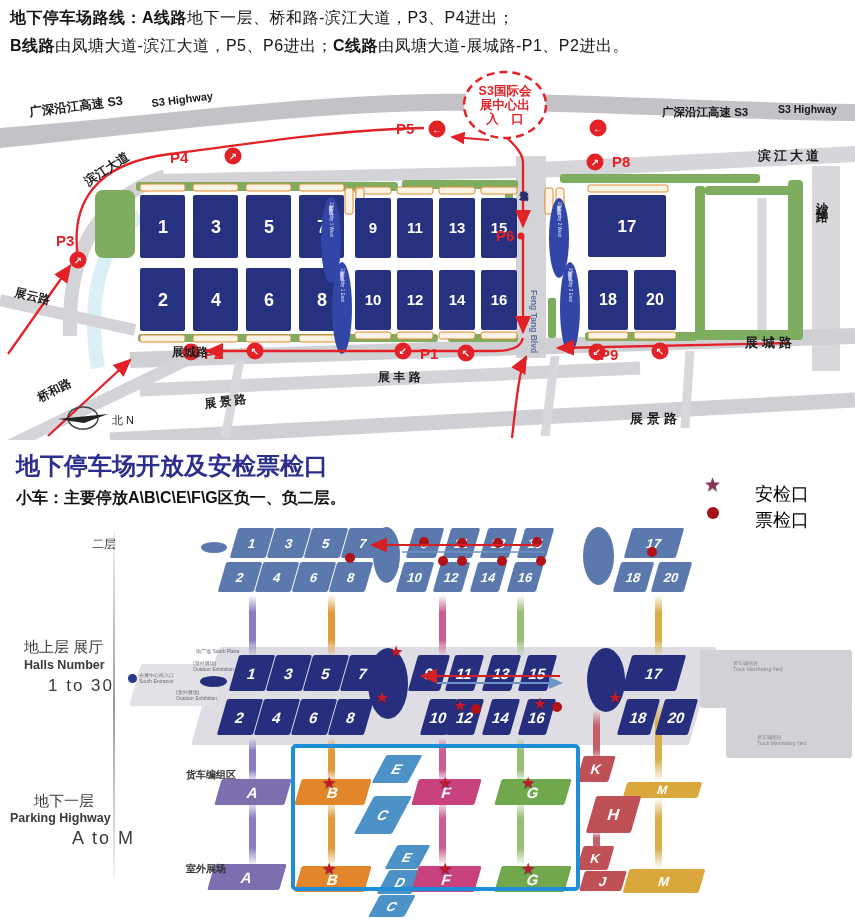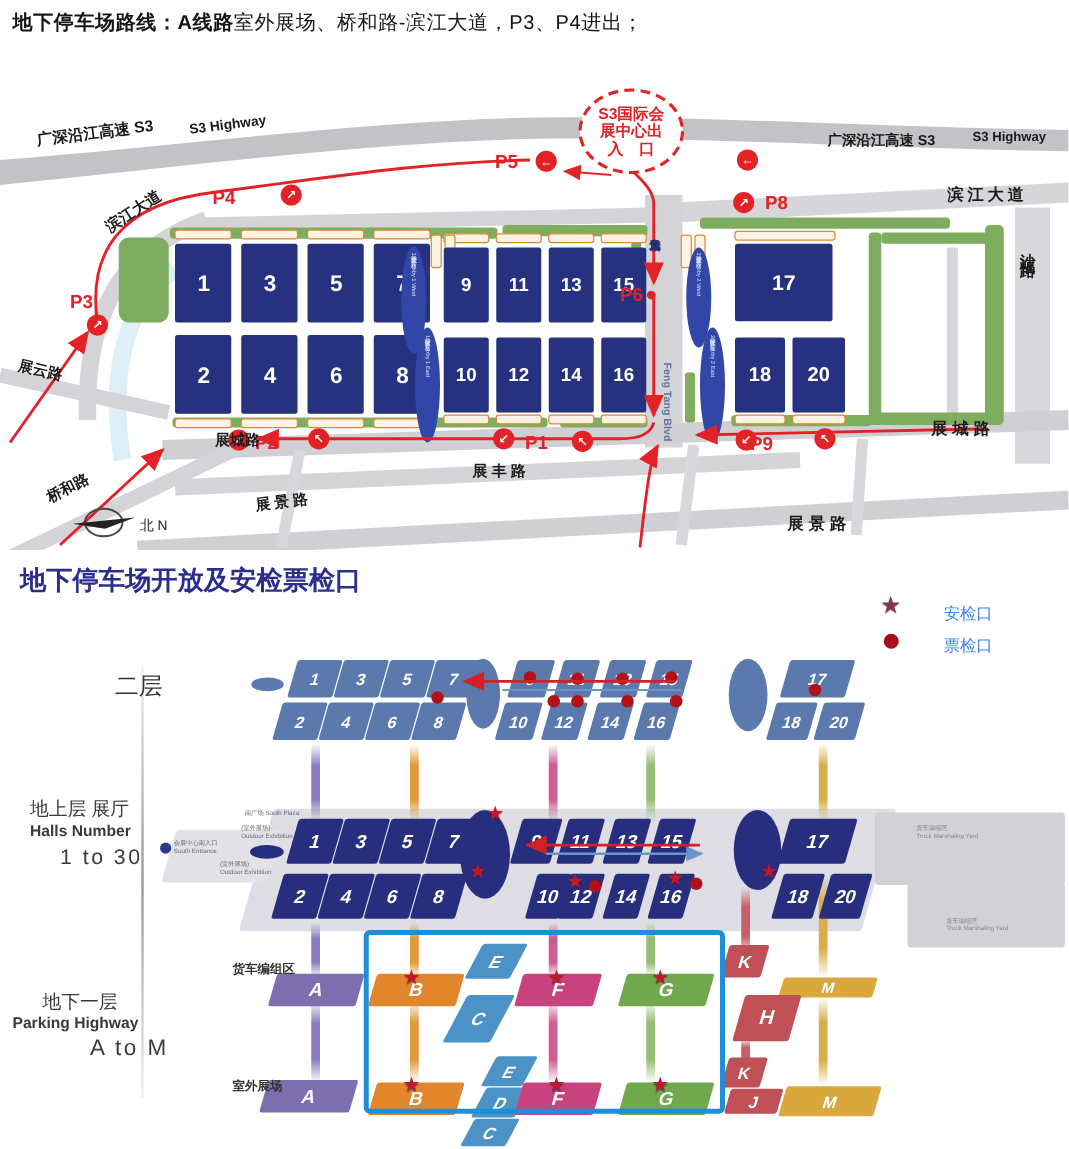--- a/index.html
+++ b/index.html
@@ -8,23 +8,23 @@
   
   .hdr{position:absolute;left:10px;font-size:16px;color:#151515;letter-spacing:.5px;white-space:nowrap;}
   .hdr b{font-weight:700;}
   
   svg.map{position:absolute;left:0;top:68px;}
   .cmark{fill:#e32227;}
   .cmarkt{fill:#fff;font-size:10px;font-weight:bold;text-anchor:middle;}
   .plab{fill:#e32227;font-size:15px;font-weight:bold;}
   .rlab{fill:#1a1a1a;font-weight:bold;}
   
-  .sec2-title{position:absolute;left:16px;top:450px;font-size:21px;font-weight:bold;color:#2b2e8c;}
+  .sec2-title{position:absolute;left:16px;top:450px;font-size:24px;font-weight:bold;color:#2b2e8c;}
   .sec2-sub{position:absolute;left:16px;top:488px;font-size:16px;color:#111;font-weight:bold;}
-  .legend-item{position:absolute;font-size:13px;color:#3b82f6;}
+  .legend-item{position:absolute;font-size:18px;color:#000000;}
   
   .t{position:absolute;display:flex;align-items:center;justify-content:center;color:#fff;font-weight:bold;border-radius:2px;transform:skewX(-16deg);z-index:3;}
   .t2{transform:skewX(-28deg);}
   .f2{background:#5b79ad;font-size:13px;}
   .gh{background:#262e7d;font-size:15px;}
   .ov{position:absolute;border-radius:50%;z-index:3;}
   .rb{position:absolute;width:7px;border-radius:3px;z-index:2;background:linear-gradient(180deg,rgba(255,255,255,0),var(--c) 28%,var(--c) 72%,rgba(255,255,255,0));}
   .star{position:absolute;font-size:16px;color:#c2182b;text-shadow:0 1px 1px rgba(42,28,60,.55);z-index:8;line-height:1;}
   .rdot{position:absolute;width:10px;height:10px;border-radius:50%;background:#b01218;z-index:7;}
   .lab{position:absolute;color:#333;z-index:4;}
@@ -33,21 +33,22 @@
   .truck{position:absolute;background:#d2d2d6;z-index:1;border-radius:3px;}
   .bluebox{position:absolute;left:291px;top:744px;width:281px;height:139px;border:4px solid #1e8ed8;border-radius:5px;z-index:5;}
   .divider{position:absolute;left:113px;top:532px;width:2px;height:346px;background:linear-gradient(#f2f2f2,#9a9a9a,#f2f2f2);z-index:1;}
   .ovl{position:absolute;left:0;top:520px;z-index:7;pointer-events:none;}
 </style>
 </head>
 <body>
 
 <div id="page">
 
-  <div class="hdr" style="top:8px"><b>地下停车场路线：</b><b>A线路</b><span>室外展场、桥和路-滨江大道，P3、P4进出；</span></div>
+  <div class="hdr" style="top:8px"><b>地下停车场路线：</b><b>A线路</b><span>地下一层、桥和路-滨江大道，P3、P4进出；</span></div>
+  <div class="hdr" style="top:36px"><b>B线路</b><span>由凤塘大道-滨江大道，P5、P6进出；</span><b>C线路</b><span>由凤塘大道-展城路-P1、P2进出。</span></div>
 
   <svg class="map" width="855" height="372" viewBox="0 0 372">
     <defs>
       <marker id="ah" markerWidth="9" markerHeight="8" refX="7" refY="3.5" orient="auto">
           <path d="M0,0 L8,3.5 L0,7 Z" fill="#e32227"></path>
         </marker>
     </defs>
 
     <g>
       <path d="M0,60 C150,48 300,28 430,26 C560,24 700,34 855,36 L855,53 C700,51 560,41 430,43 C300,45 150,65 0,80 Z" fill="#c3c3c7"></path>
@@ -263,27 +264,28 @@
     </g>
 
     <g>
       <ellipse cx="83" cy="350" rx="15" ry="11" fill="none" stroke="#444" stroke-width="1.5"></ellipse>
       <polygon points="58,351 108,346 84,355" fill="#222"></polygon>
       <text x="112" y="356" font-size="11" fill="#222">北 N</text>
     </g>
   </svg>
 
   <div class="sec2-title">地下停车场开放及安检票检口</div>
+  <div class="sec2-sub"><b>小车：</b><span>主要停放A\B\C\E\F\G区负一、负二层。</span></div>
   <span class="star" style="left:704px;top:475px;font-size:19px;color:#8a3350">★</span>
   <div class="legend-item" style="left:755px;top:482px">安检口</div>
   <i class="rdot" style="left:707px;top:507px;width:12px;height:12px;background:#a31018"></i>
   <div class="legend-item" style="left:755px;top:508px">票检口</div>
 
   <div class="divider"></div>
-  <div class="lab" style="left:92px;top:536px;font-size:19px">二层</div>
+  <div class="lab" style="left:92px;top:536px;font-size:12px">二层</div>
   <div class="lab" style="left:24px;top:638px;font-size:15px;color:#3a3a3a">地上层 展厅</div>
   <div class="lab" style="left:24px;top:658px;font-size:12.5px;font-weight:bold;color:#3a3a3a">Halls Number</div>
   <div class="lab" style="left:48px;top:676px;font-size:17px;letter-spacing:2px;color:#3a3a3a">1 to 30</div>
   <div class="lab" style="left:34px;top:792px;font-size:15px;color:#3a3a3a">地下一层</div>
   <div class="lab" style="left:10px;top:811px;font-size:12.5px;font-weight:bold;color:#3a3a3a">Parking Highway</div>
   <div class="lab" style="left:72px;top:828px;font-size:18px;letter-spacing:2px;color:#3a3a3a">A to M</div>
   <div class="lab" style="left:186px;top:768px;font-size:10px;font-weight:bold">货车编组区</div>
   <div class="lab" style="left:186px;top:862px;font-size:10px;font-weight:bold">室外展场</div>
 
   <i class="rb" style="left:249px;top:595px;height:62px;--c:#8b7cc0"></i>

